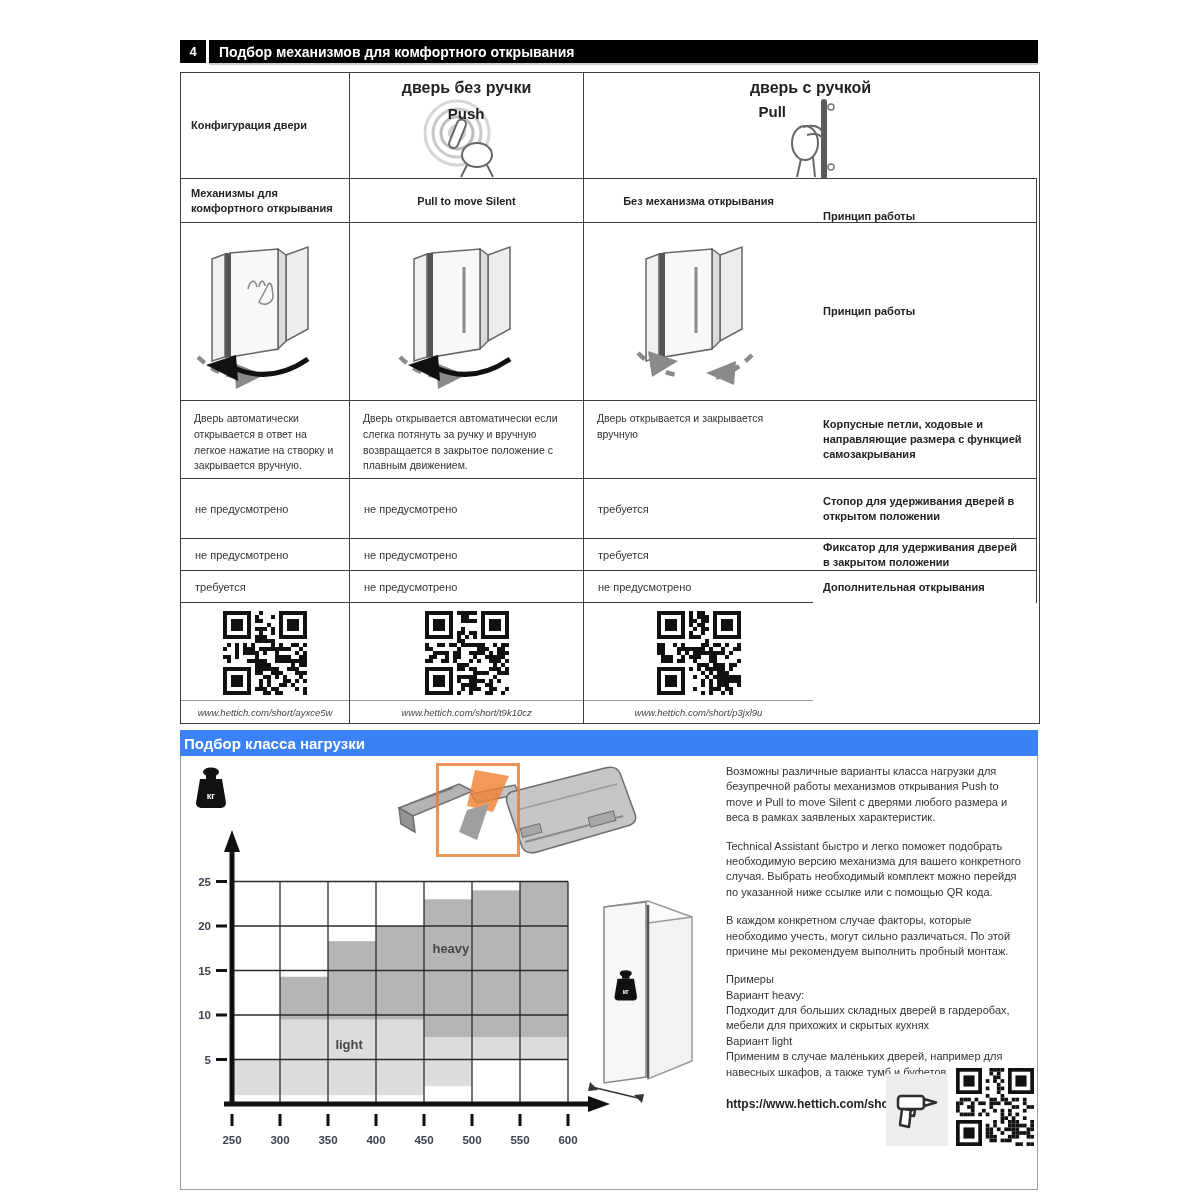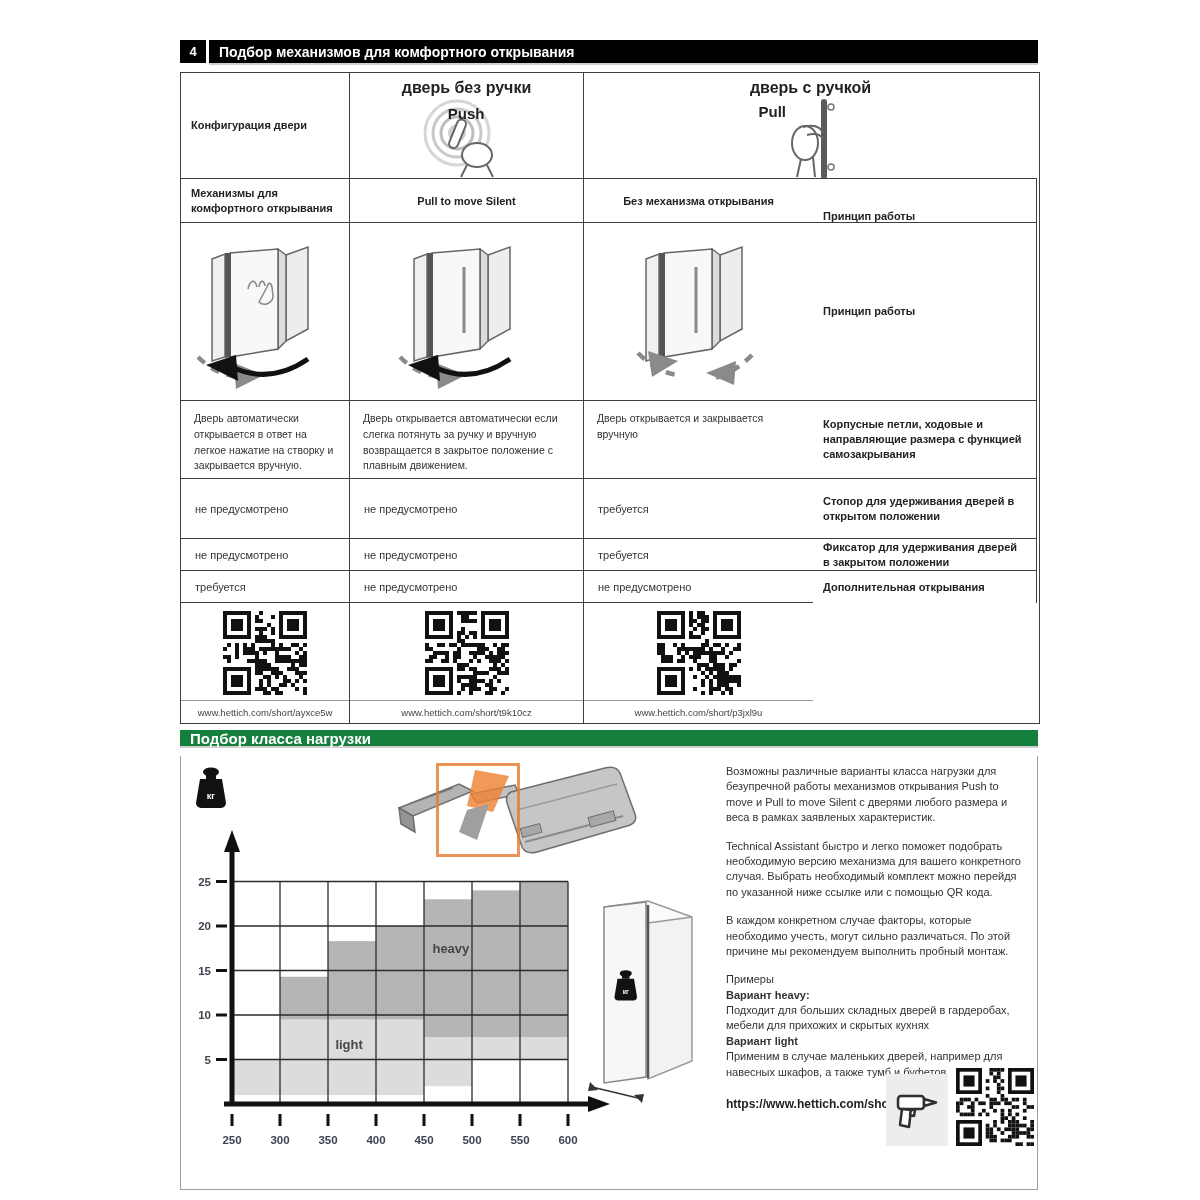--- a/index.html
+++ b/index.html
@@ -26,31 +26,31 @@
   .cfg{display:flex;flex-direction:column;align-items:center;padding-top:6px;}
   .cfg-title{font-size:16px;font-weight:bold;color:#222;}
   .icon-wrap{position:relative;flex:1;display:flex;align-items:flex-start;justify-content:center;}
   .push-label,.pull-label{position:absolute;font-size:15px;font-weight:bold;color:#222;}
   
   .pi-lab{display:block;padding:0;}
   .pi-title{position:absolute;left:10px;top:30px;font-size:11px;font-weight:bold;color:#222;}
   .pi-leg{position:absolute;left:10px;display:flex;align-items:center;gap:10px;font-size:14px;font-weight:bold;color:#222;margin-left:44px;}
   .door-cell{display:flex;align-items:center;justify-content:center;}
   
-  .qr-cell{display:flex;flex-direction:column;align-items:center;justify-content:flex-start;padding-top:8px;}
+  .qr-cell{display:flex;flex-direction:column;align-items:center;justify-content:flex-start;padding-top:8px;font-style:italic;}
   .url-strip{position:absolute;left:0;right:0;bottom:0;height:22px;border-top:1px solid #9a9a9a;
              display:flex;align-items:center;justify-content:center;font-size:9.5px;color:#444;}
   
-  .s2-bar{position:absolute;left:180px;top:730px;width:858px;height:16px;background:#15803d;color:#fff;
-          font-weight:bold;font-size:15px;display:flex;align-items:center;padding-left:10px;box-sizing:border-box;box-shadow:0 2px 0 #cfcfcf;}
+  .s2-bar{position:absolute;left:180px;top:730px;width:858px;height:26px;background:#3b82f6;color:#fff;
+          font-weight:bold;font-size:15px;display:flex;align-items:center;padding-left:4px;box-sizing:border-box;box-shadow:0 2px 0 #cfcfcf;}
   .s2-panel{position:absolute;left:180px;top:756px;width:858px;height:434px;border:1.4px solid #9e9e9e;border-top:none;background:#fff;box-sizing:border-box;}
   .p-abs{position:absolute;}
   .rcol{position:absolute;left:545px;top:8px;width:300px;font-size:11px;line-height:1.4;color:#333;}
   .rcol p{margin:0 0 13px 0;}
-  .rcol .bold{font-weight:bold;}
+  .rcol .bold{font-weight:normal;}
   .rcol .link{font-weight:bold;font-size:12px;margin-top:16px;color:#222;}
   .drill-box{position:absolute;left:705px;top:318px;width:62px;height:72px;background:#ededed;display:flex;align-items:center;justify-content:center;}
   
   .tick{font-family:"Liberation Sans","DejaVu Sans",sans-serif;font-size:11.5px;fill:#3d4450;font-weight:bold;}
   .rlabel{font-family:"Liberation Sans","DejaVu Sans",sans-serif;font-size:13px;font-weight:bold;fill:#474747;}
   
   .watermark{position:absolute;left:436px;top:758px;width:420px;height:104px;opacity:.82;pointer-events:none;z-index:5;display:flex;align-items:center;}
   .wm-logo{position:relative;width:78px;height:88px;border:3px solid #e87c33;flex:0 0 auto;background:transparent;}
   .wm-text{font-size:57px;font-weight:bold;color:#9c9c9c;letter-spacing:1px;margin-left:8px;white-space:nowrap;}
   .wm-ring{display:inline-block;width:36px;height:36px;border:11px solid #a5a5a5;border-bottom-color:#cd7a43;border-left-color:#cd7a43;border-radius:50%;margin-left:4px;transform:translateY(2px);}

